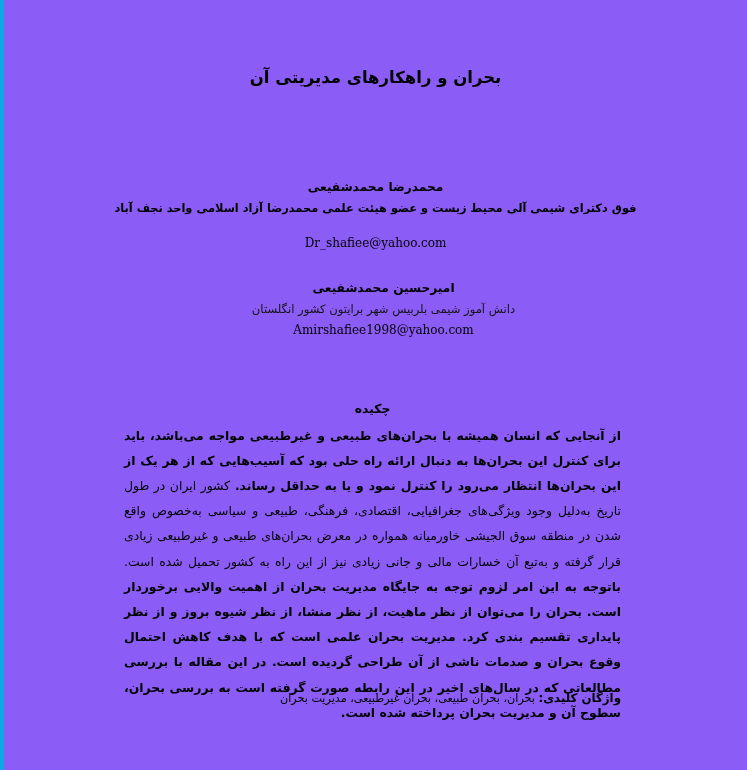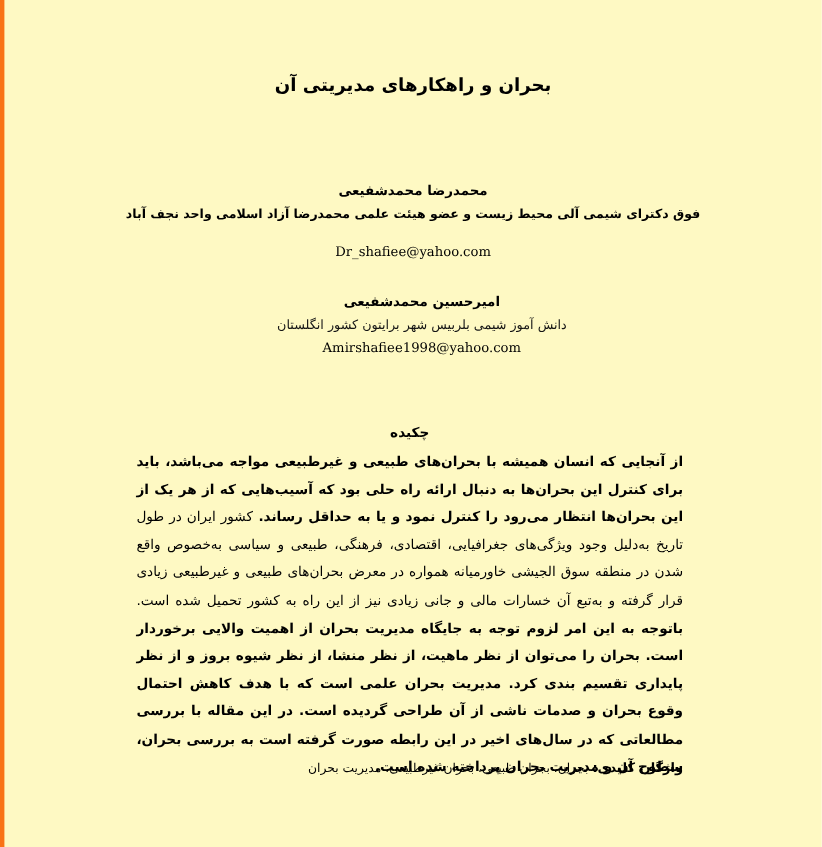--- a/index.html
+++ b/index.html
@@ -13,22 +13,22 @@
     height: 770px;
     position: relative;
     overflow: hidden;
     font-family: "DejaVu Sans", "Liberation Sans", sans-serif;
     color: #000000;
     -webkit-font-smoothing: antialiased;
   }
   .page {
     position: absolute;
     inset: 0;
-    background: #fef9c3;
-    border-left: 4px solid #f97316;
+    background: #8b5cf6;
+    border-left: 4px solid #0ea5e9;
     box-sizing: border-box;
   }
   .page-inner {
     position: absolute;
     left: 0;
     right: 0;
     top: 0;
     bottom: 0;
   }
 
@@ -48,21 +48,21 @@
 
   
   .authors-block {
     position: absolute;
     top: 160px;
     left: 0;
     right: 0;
     text-align: center;
     direction: rtl;
   }
-  .author-group { margin: 4px; }
+  .author-group { margin: 18px; }
   .author-group + .author-group { margin-top: 26px; padding-left: 16px; }
 
   .author-name {
     font-size: 12.2px;
     font-weight: bold;
     line-height: 1.55;
     direction: rtl;
   }
   .author-affil {
     font-size: 11.4px;
@@ -81,21 +81,21 @@
     font-size: 12px;
     direction: ltr;
     line-height: 1.6;
     margin-top: 17px;
   }
   .author-email.tight { margin-top: 2px; }
 
   
   .abstract-section {
     position: absolute;
-    top: 384px;
+    top: 400px;
     right: 126px;
     width: 497px;
     direction: rtl;
   }
   .abstract-heading {
     text-align: center;
     font-size: 12.4px;
     font-weight: bold;
     line-height: 1.5;
     margin-bottom: 4px;

